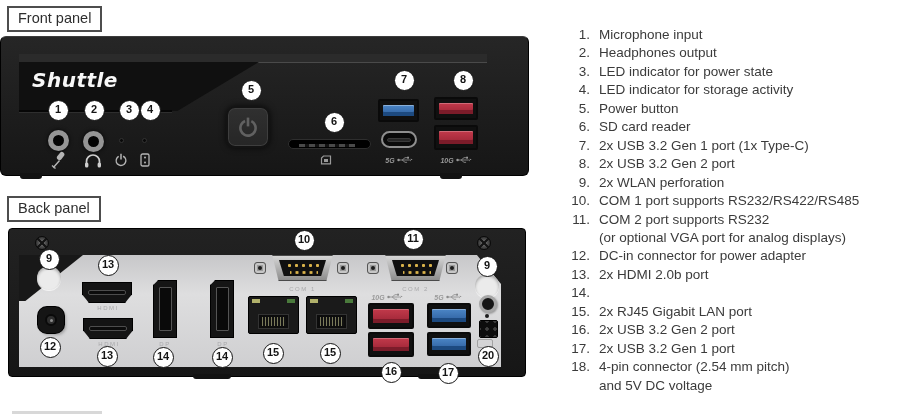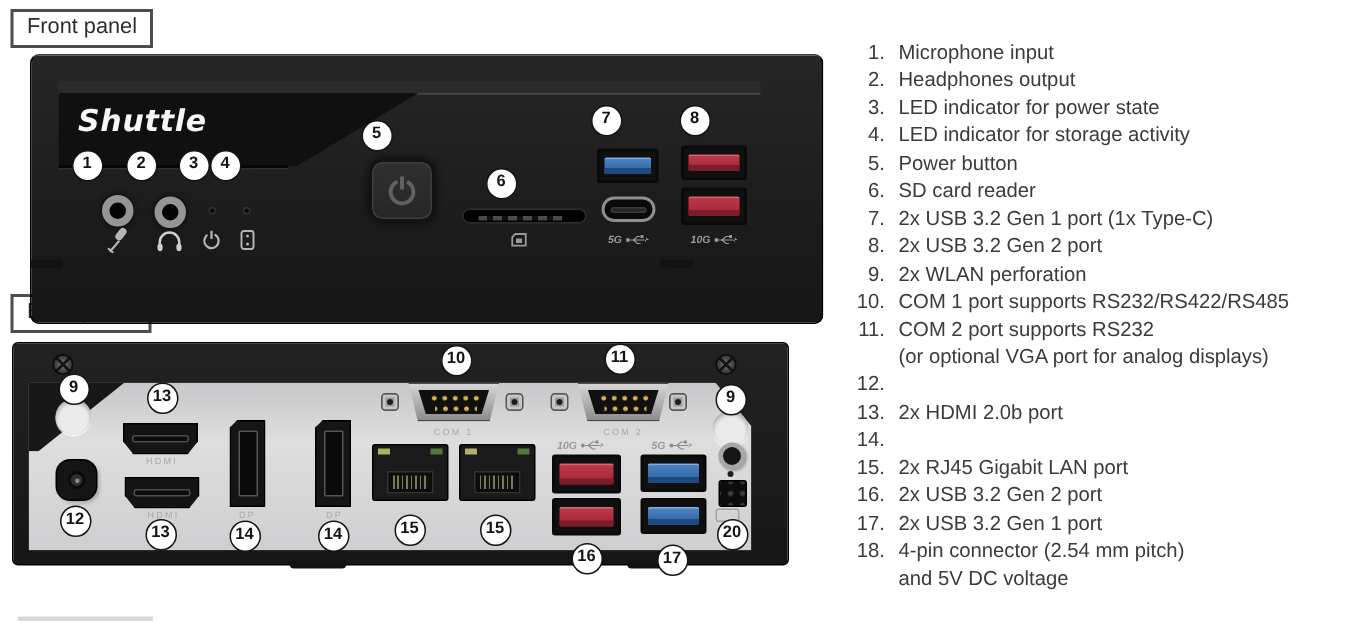--- a/index.html
+++ b/index.html
@@ -8,21 +8,21 @@
            font-family:"Liberation Sans", sans-serif; }
 
   
   .panel-tag{ position:absolute; background:#fff; border:2px solid #4d4d4d; color:#2e2e2e;
               font-size:14.5px; padding:2px 9px 4px 9px; }
   .co{ position:absolute; width:21px; height:21px; border-radius:50%; background:#fff;
        border:1.6px solid #141414; color:#141414; text-align:center;
        font:700 11px/17px "Liberation Sans",sans-serif; z-index:9; }
 
   
-  .front{ position:absolute; left:20px; top:36px; width:529px; height:180px; border-radius:6px;
+  .front{ position:absolute; left:0; top:36px; width:529px; height:140px; border-radius:6px;
           background:linear-gradient(180deg,#262626,#1d1d1d 55%,#161616);
           border:1px solid #000; border-top-color:#3c3c3c; }
   .f-topstrip{ position:absolute; left:18px; top:17px; width:468px; height:9px; background:#2b2b2b;
                border-bottom:1px solid #4a4a4a; }
   .f-recess{ position:absolute; left:18px; top:25px; width:240px; height:49px; background:#101010;
              clip-path:polygon(0 0,100% 0,66% 100%,0 100%); }
   .f-groove{ position:absolute; left:18px; top:73px; width:153px; height:2px; background:#060606;
              box-shadow:0 1px 0 rgba(255,255,255,.08); }
   .logo{ position:absolute; left:31px; top:31px; color:#f7f7f7; font-style:italic; font-weight:700;
          font-size:20px; letter-spacing:.5px; font-family:"DejaVu Sans",sans-serif; }
@@ -404,20 +404,23 @@
       </div>
     <div class="lg-row">
         <div class="lg-num">11.</div>
         <div class="lg-txt">
           <div>COM 2 port supports RS232</div>
           <div>(or optional VGA port for analog displays)</div>
         </div>
       </div>
     <div class="lg-row">
         <div class="lg-num">12.</div>
+        <div class="lg-txt">
+          <div>DC-in connector for power adapter</div>
+        </div>
       </div>
     <div class="lg-row">
         <div class="lg-num">13.</div>
         <div class="lg-txt">
           <div>2x HDMI 2.0b port</div>
         </div>
       </div>
     <div class="lg-row">
         <div class="lg-num">14.</div>
       </div>

